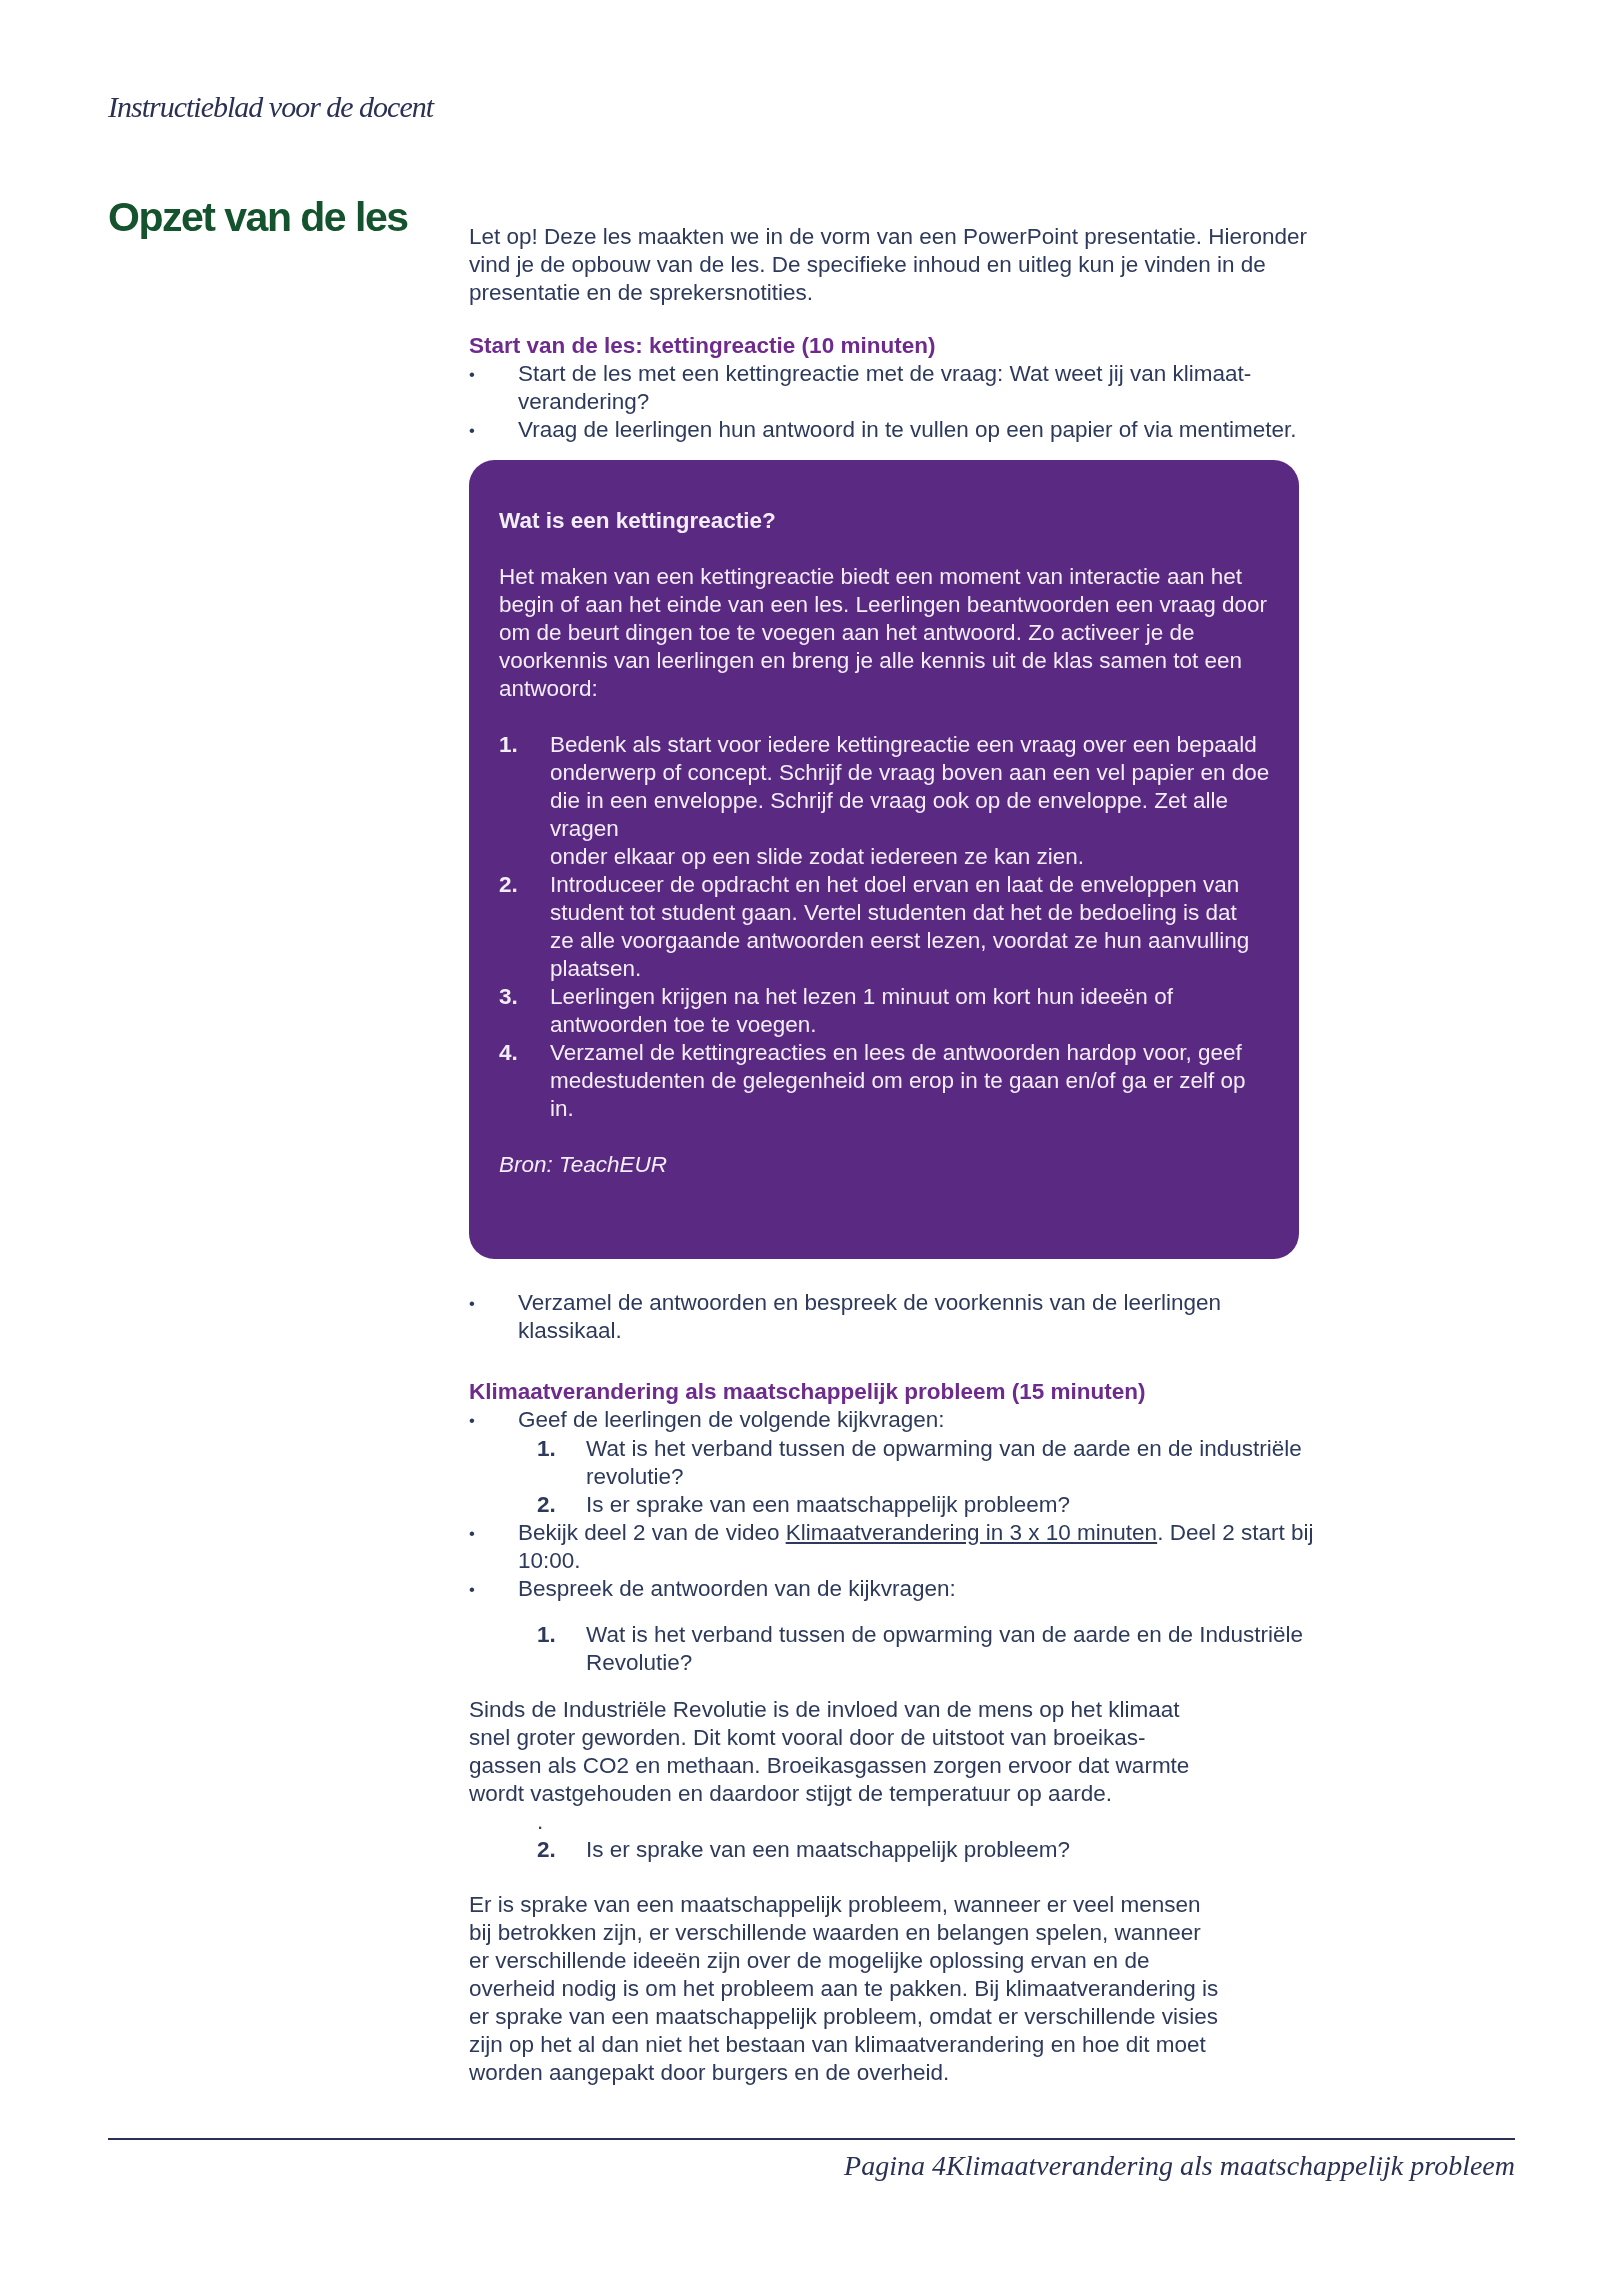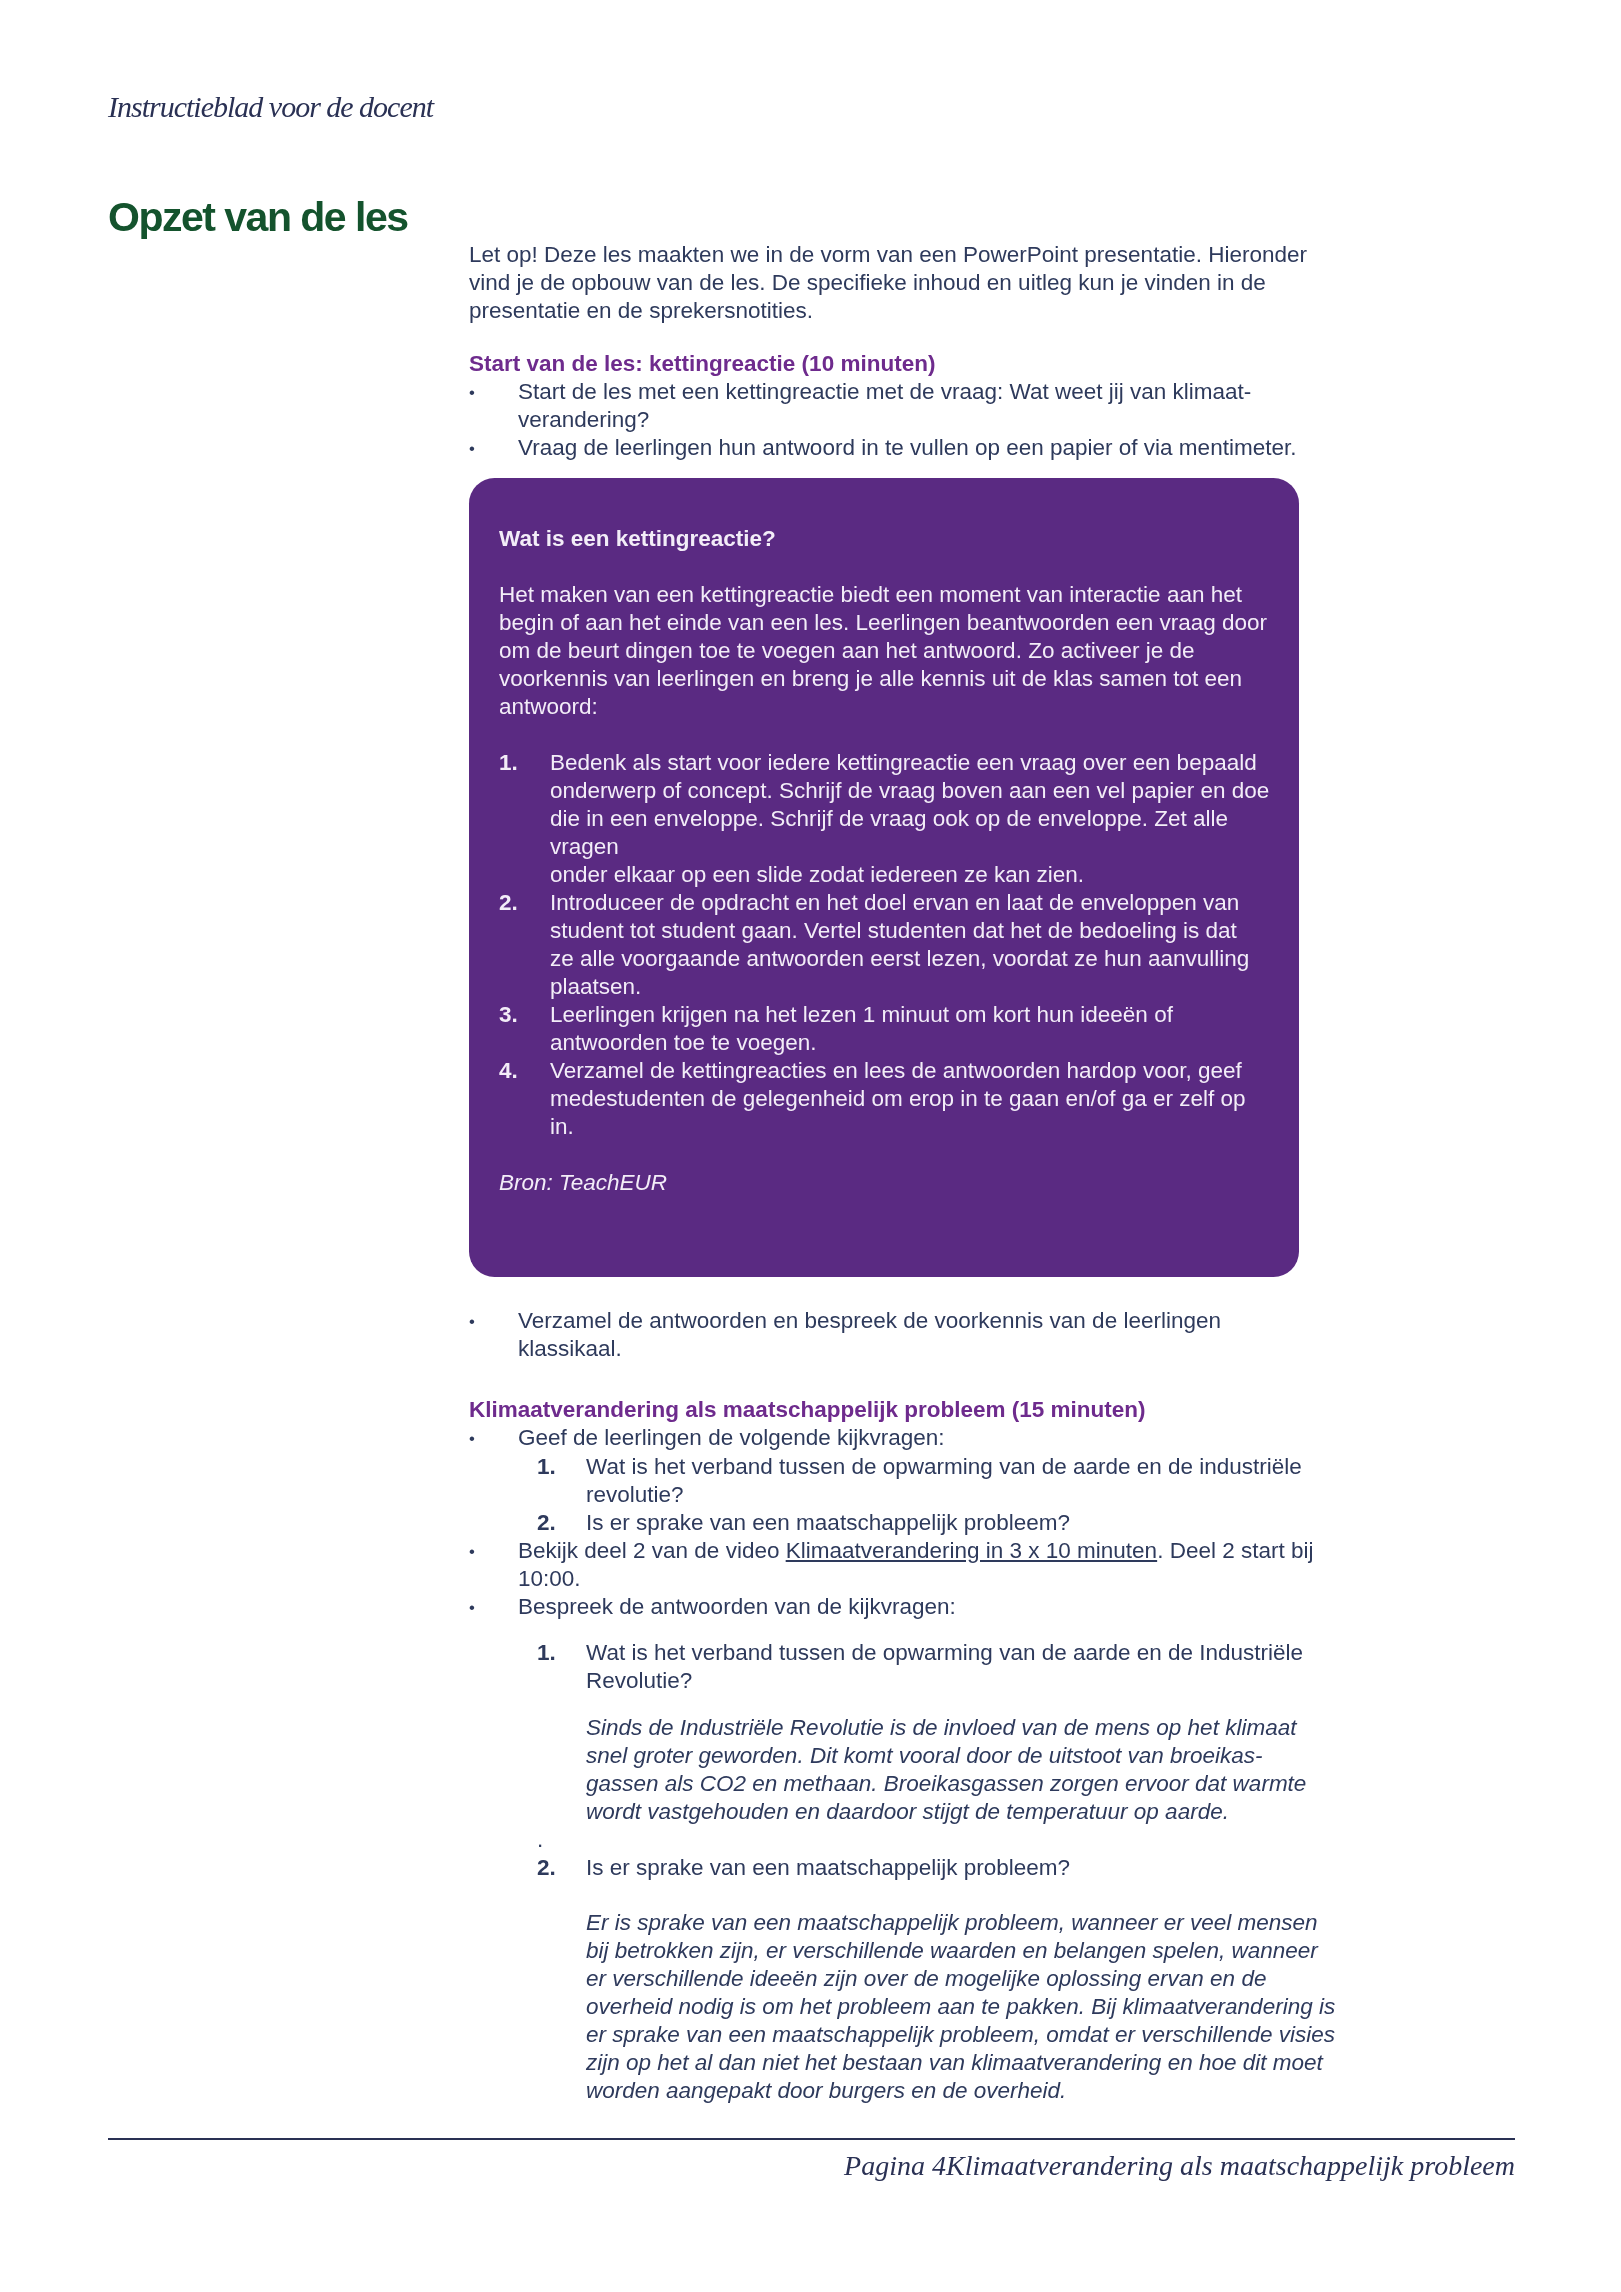--- a/index.html
+++ b/index.html
@@ -18,21 +18,21 @@
     font-style:italic; font-weight:400;
     font-size:30px; letter-spacing:-1px;
     color:#2a3154;
   }
   .sidebar-heading {
     position:absolute; left:108px; top:194px;
     font-weight:bold; font-size:41px; letter-spacing:-1.5px;
     color:#14532d;
   }
   .main {
-    position:absolute; left:469px; top:241px; width:1046px;
+    position:absolute; left:469px; top:223px; width:1046px;
     font-size:22.5px; line-height:28px;
   }
   .pre { white-space:pre-line; }
   .s-heading { color:#6e2b8d; font-weight:bold; margin-top:25px; }
   .bullet-row { display:flex; }
   .bullet-marker { width:49px; flex:none; font-size:16.7px; padding-top:1px; }
   .bullet-text { flex:1; }
   .sub-num-row { display:flex; margin-left:68px; }
   .sub-num { width:49px; flex:none; font-weight:bold; }
   .sub-text { flex:1; }
@@ -45,21 +45,21 @@
   .infobox-title { font-weight:bold; margin-bottom:28px; }
   .infobox-body { margin-bottom:28px; }
   .step-row { display:flex; }
   .step-num { width:51px; flex:none; font-weight:bold; }
   .step-text { flex:1; }
   .infobox-source { font-style:italic; margin-top:28px; }
   .mt-afterbox { margin-top:30px; }
   .mt-s2 { margin-top:33px; }
   .mt-disc { margin-top:17.6px; }
   .answer {
-    font-style:italic; margin-left:117px; margin-top:18.6px;
+    margin-top:18.6px;
     white-space:pre-line;
   }
   .answer-2 { margin-top:27.4px; }
   .stray-dot { margin-left:68px; }
   .video-link { text-decoration:underline; color:#2e3a5c; cursor:pointer; }
   .footer-rule {
     position:absolute; left:108px; top:2138px; width:1407px;
     border-top:2px solid #2a3154;
   }
   .footer-row {

